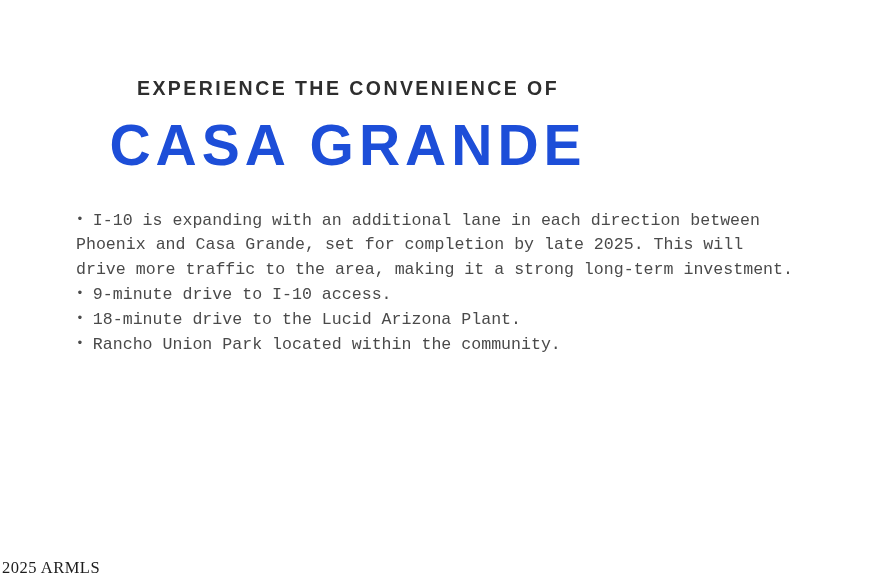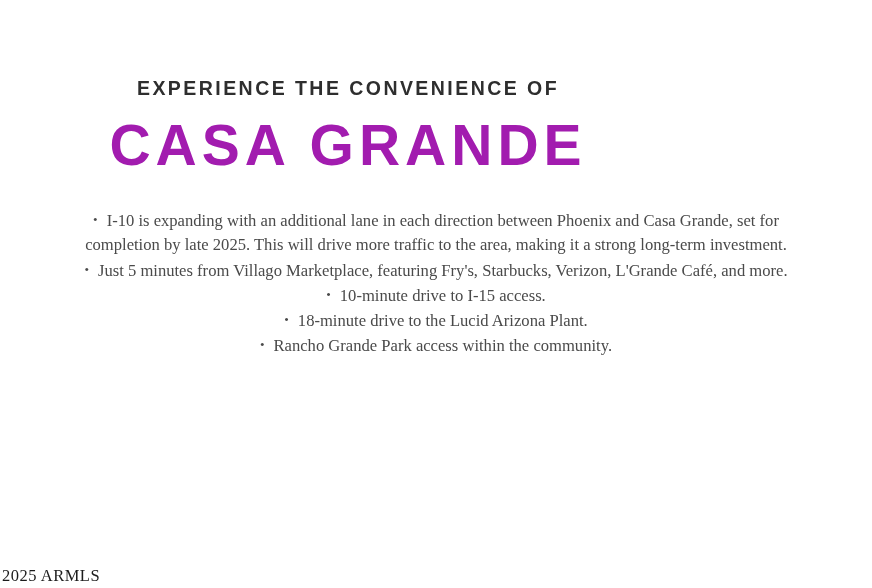--- a/index.html
+++ b/index.html
@@ -34,57 +34,57 @@
     letter-spacing: 2.45px;
     color: #2e2e2e;
     line-height: 1.1;
     white-space: nowrap;
   }
   .headline {
     font-family: "Liberation Sans", sans-serif;
     font-size: 57px;
     font-weight: 600;
     letter-spacing: 5.0px;
-    color: #a21caf;
+    color: #1d4ed8;
     line-height: 1.15;
     margin-top: 14px;
     white-space: nowrap;
   }
 
   
   .body-block {
     position: absolute;
     top: 208px;
     left: 76px;
     width: 720px;
     text-align: center;
   }
   .bullet-item {
-    font-family: Liberation Serif, serif;
+    font-family: Liberation Mono, monospace;
     font-size: 16.6px;
     color: #4a4a4a;
     line-height: 24.3px;
-    text-align: center;
+    text-align: left;
     margin: 0;
     padding: 0;
     text-indent: 0;
   }
   .bullet-item .dot {
     font-size: 13px;
     color: #4a4a4a;
     vertical-align: 2px;
     padding-right: 9px;
     letter-spacing: 0;
   }
 
   
   .watermark {
     position: absolute;
     left: 2px;
-    bottom: 2px;
+    bottom: 10px;
     font-family: "Liberation Serif", serif;
     font-size: 16.5px;
     letter-spacing: 0.5px;
     color: #1c1c1c;
     white-space: nowrap;
   }
 </style>
 </head>
 <body>
 
@@ -94,35 +94,32 @@
     <div class="eyebrow">EXPERIENCE THE CONVENIENCE OF</div>
     <div class="headline">CASA GRANDE</div>
   </div>
 
   <div class="body-block">
 
     <p class="bullet-item">
       <span class="dot">•</span><span>I-10 is expanding with an additional lane in each direction between Phoenix and Casa Grande, set for completion by late 2025. This will drive more traffic to the area, making it a strong long-term investment.</span>
     </p>
 
-    <p class="bullet-item">
-      <span class="dot">•</span><span>Just 5 minutes from Villago Marketplace, featuring Fry's, Starbucks, Verizon, L'Grande Café, and more.</span>
-    </p>
 
     <p class="bullet-item">
-      <span class="dot">•</span><span>10-minute drive to I-15 access.</span>
+      <span class="dot">•</span><span>9-minute drive to I-10 access.</span>
     </p>
 
     <p class="bullet-item">
       <span class="dot">•</span><span>18-minute drive to the Lucid Arizona Plant.</span>
     </p>
 
 
     <p class="bullet-item">
-      <span class="dot">•</span><span>Rancho Grande Park access within the community.</span>
+      <span class="dot">•</span><span>Rancho Union Park located within the community.</span>
     </p>
 
 
 
   </div>
 
   <div class="watermark">2025 ARMLS</div>
 
 </div>
 

